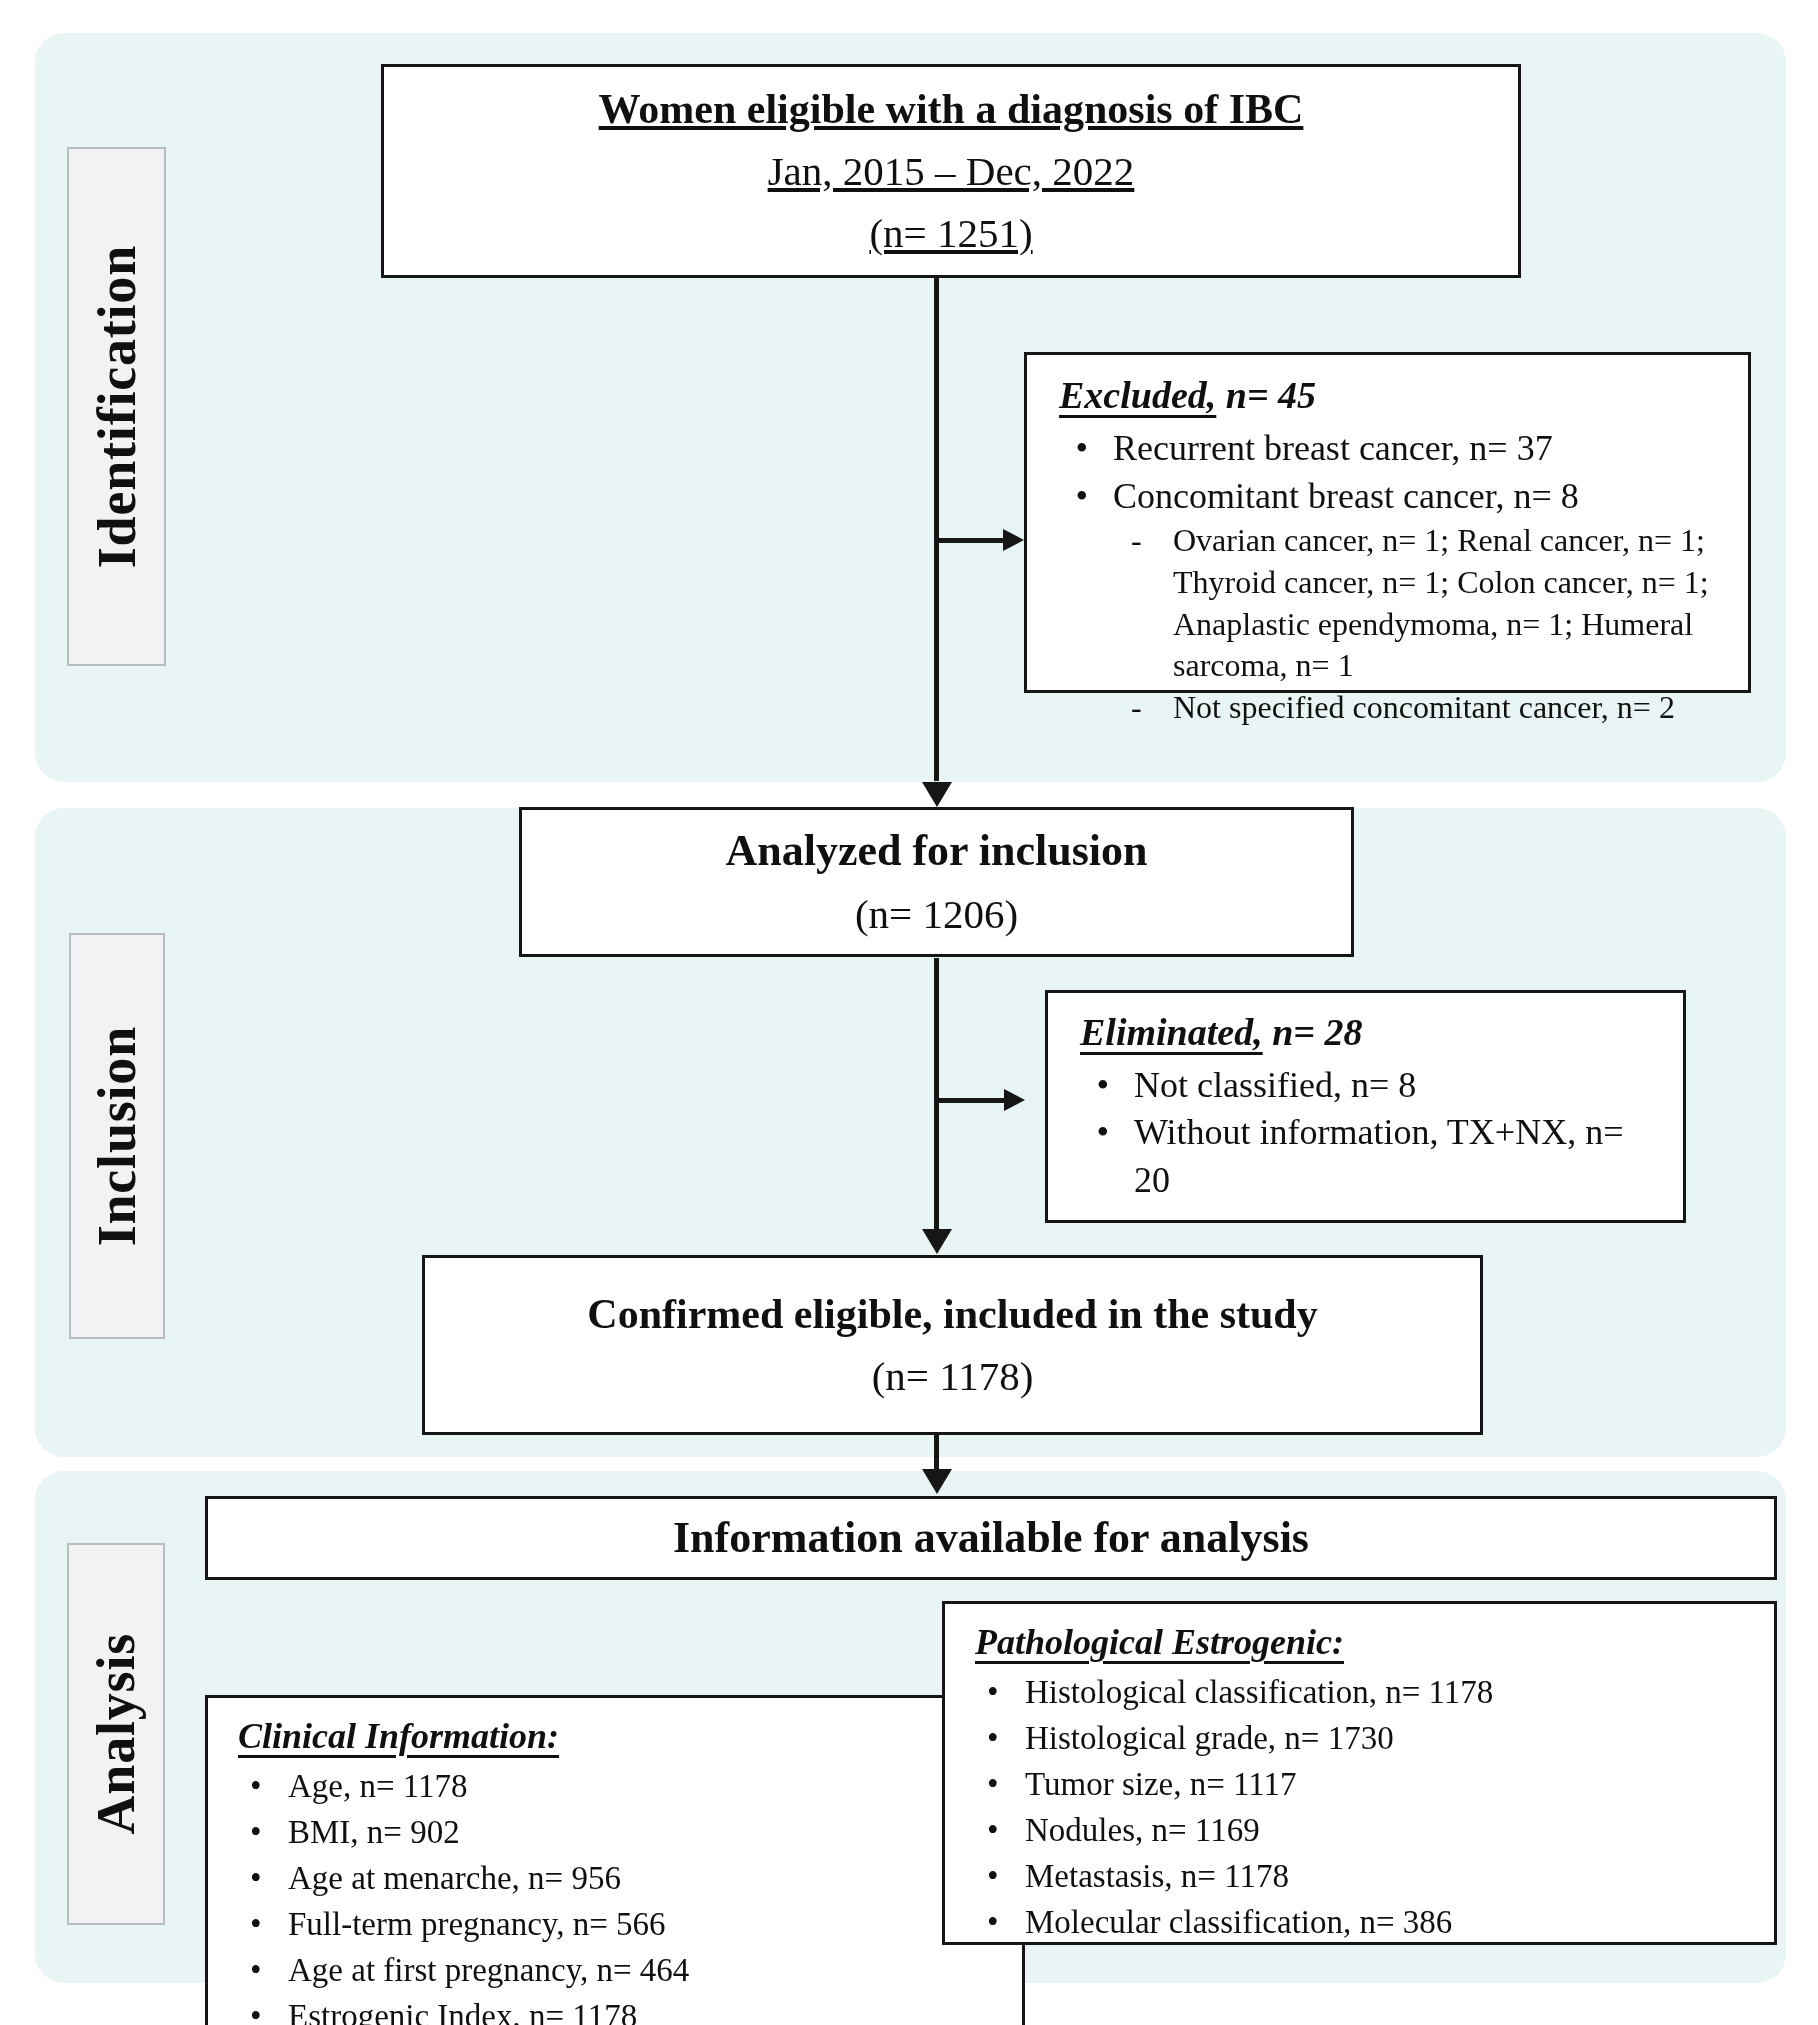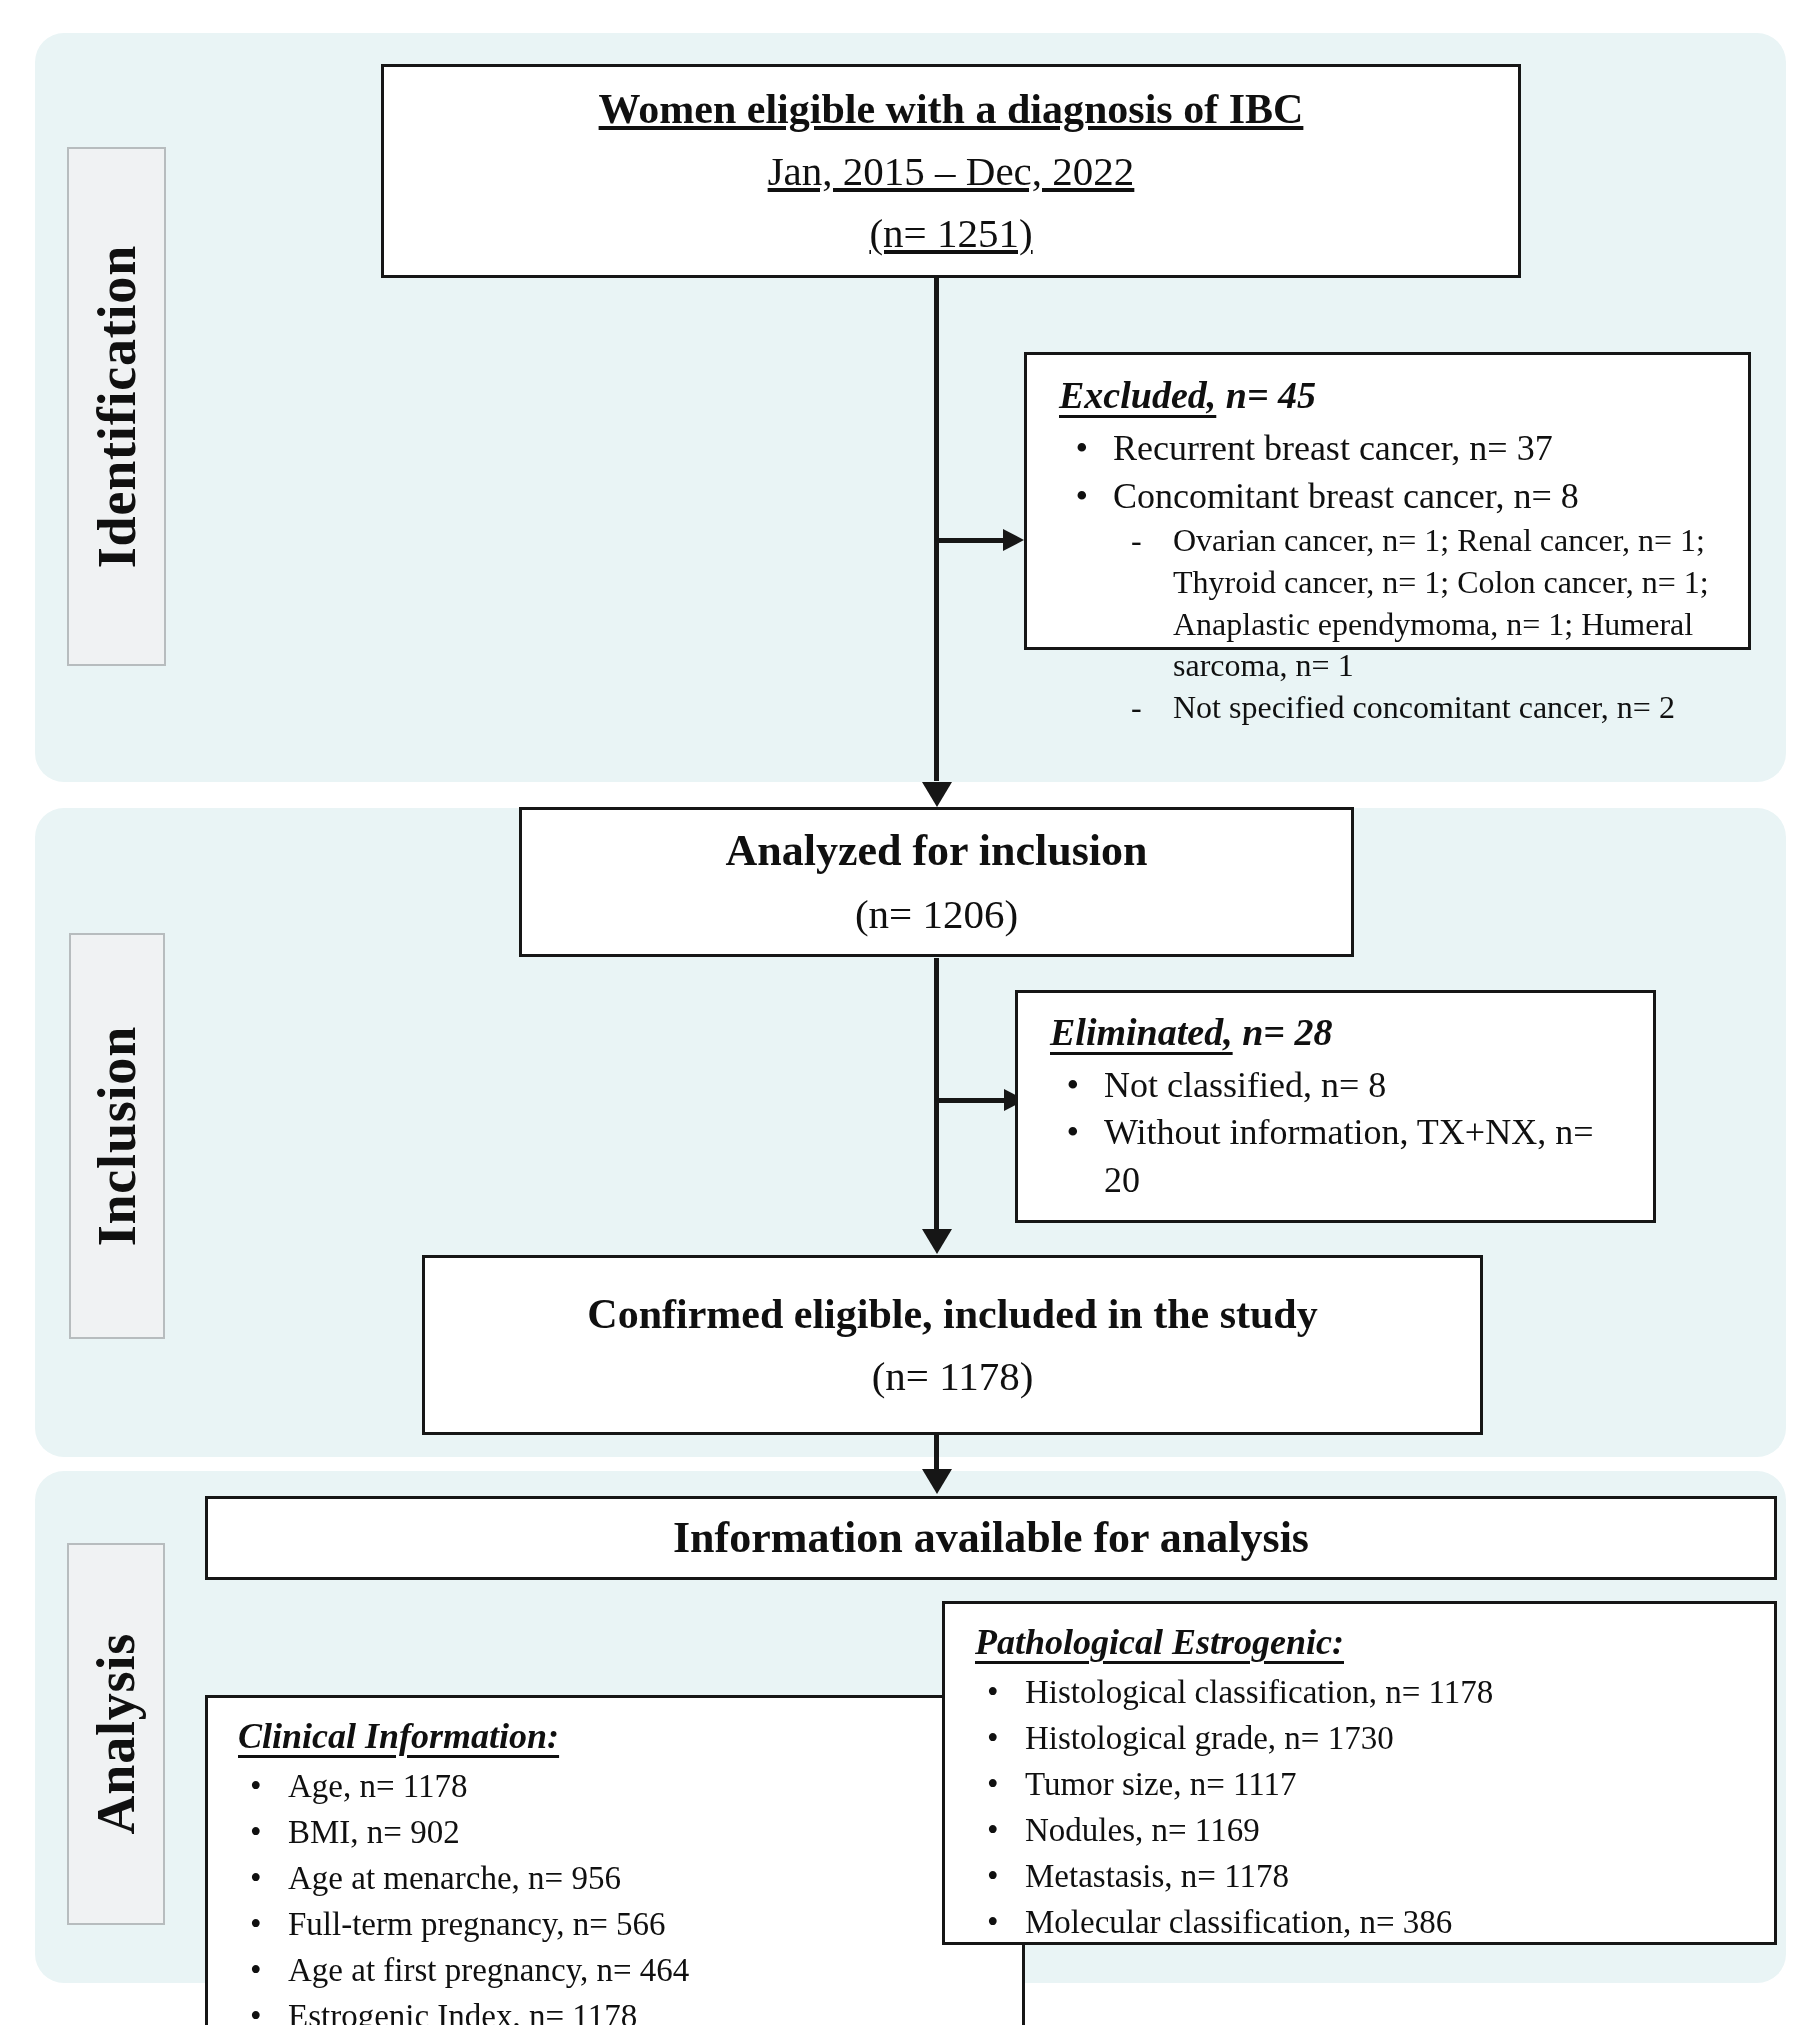--- a/index.html
+++ b/index.html
@@ -58,23 +58,23 @@
   
   #sec-identification{left:35px;top:33px;width:1751px;height:749px;}
   #sec-inclusion{left:35px;top:808px;width:1751px;height:649px;}
   #sec-analysis{left:35px;top:1471px;width:1751px;height:512px;}
   
   #label-identification{left:67px;top:147px;width:99px;height:519px;}
   #label-inclusion{left:69px;top:933px;width:96px;height:406px;}
   #label-analysis{left:67px;top:1543px;width:98px;height:382px;}
   
   #box-eligible{left:381px;top:64px;width:1140px;height:214px;text-decoration:underline;}
-  #box-excluded{left:1024px;top:352px;width:727px;height:298px;padding:15px 22.6px 15px 32px;}
+  #box-excluded{left:1024px;top:352px;width:727px;height:341px;padding:15px 22.6px 15px 32px;}
   #box-analyzed{left:519px;top:807px;width:835px;height:150px;text-align:center;}
-  #box-eliminated{left:1015px;top:990px;width:641px;height:233px;padding:13.5px 36px 13.5px 32px;}
+  #box-eliminated{left:1045px;top:990px;width:641px;height:233px;padding:13.5px 36px 13.5px 32px;}
   #box-confirmed{left:422px;top:1255px;width:1061px;height:180px;}
   #box-info-header{left:205px;top:1496px;width:1572px;height:84px;}
   #box-clinical{left:205px;top:1695px;width:820px;height:344px;}
   #box-pathological{left:942px;top:1601px;width:835px;height:344px;}
   
   #v1{left:934px;top:278px;width:4.5px;height:503px;}
   #a1{left:922px;top:782px;}
   #h1{left:934px;top:538px;width:71px;height:4.5px;}
   #ar1{left:1003px;top:529px;}
   #v2{left:934px;top:958px;width:4.5px;height:274px;}

